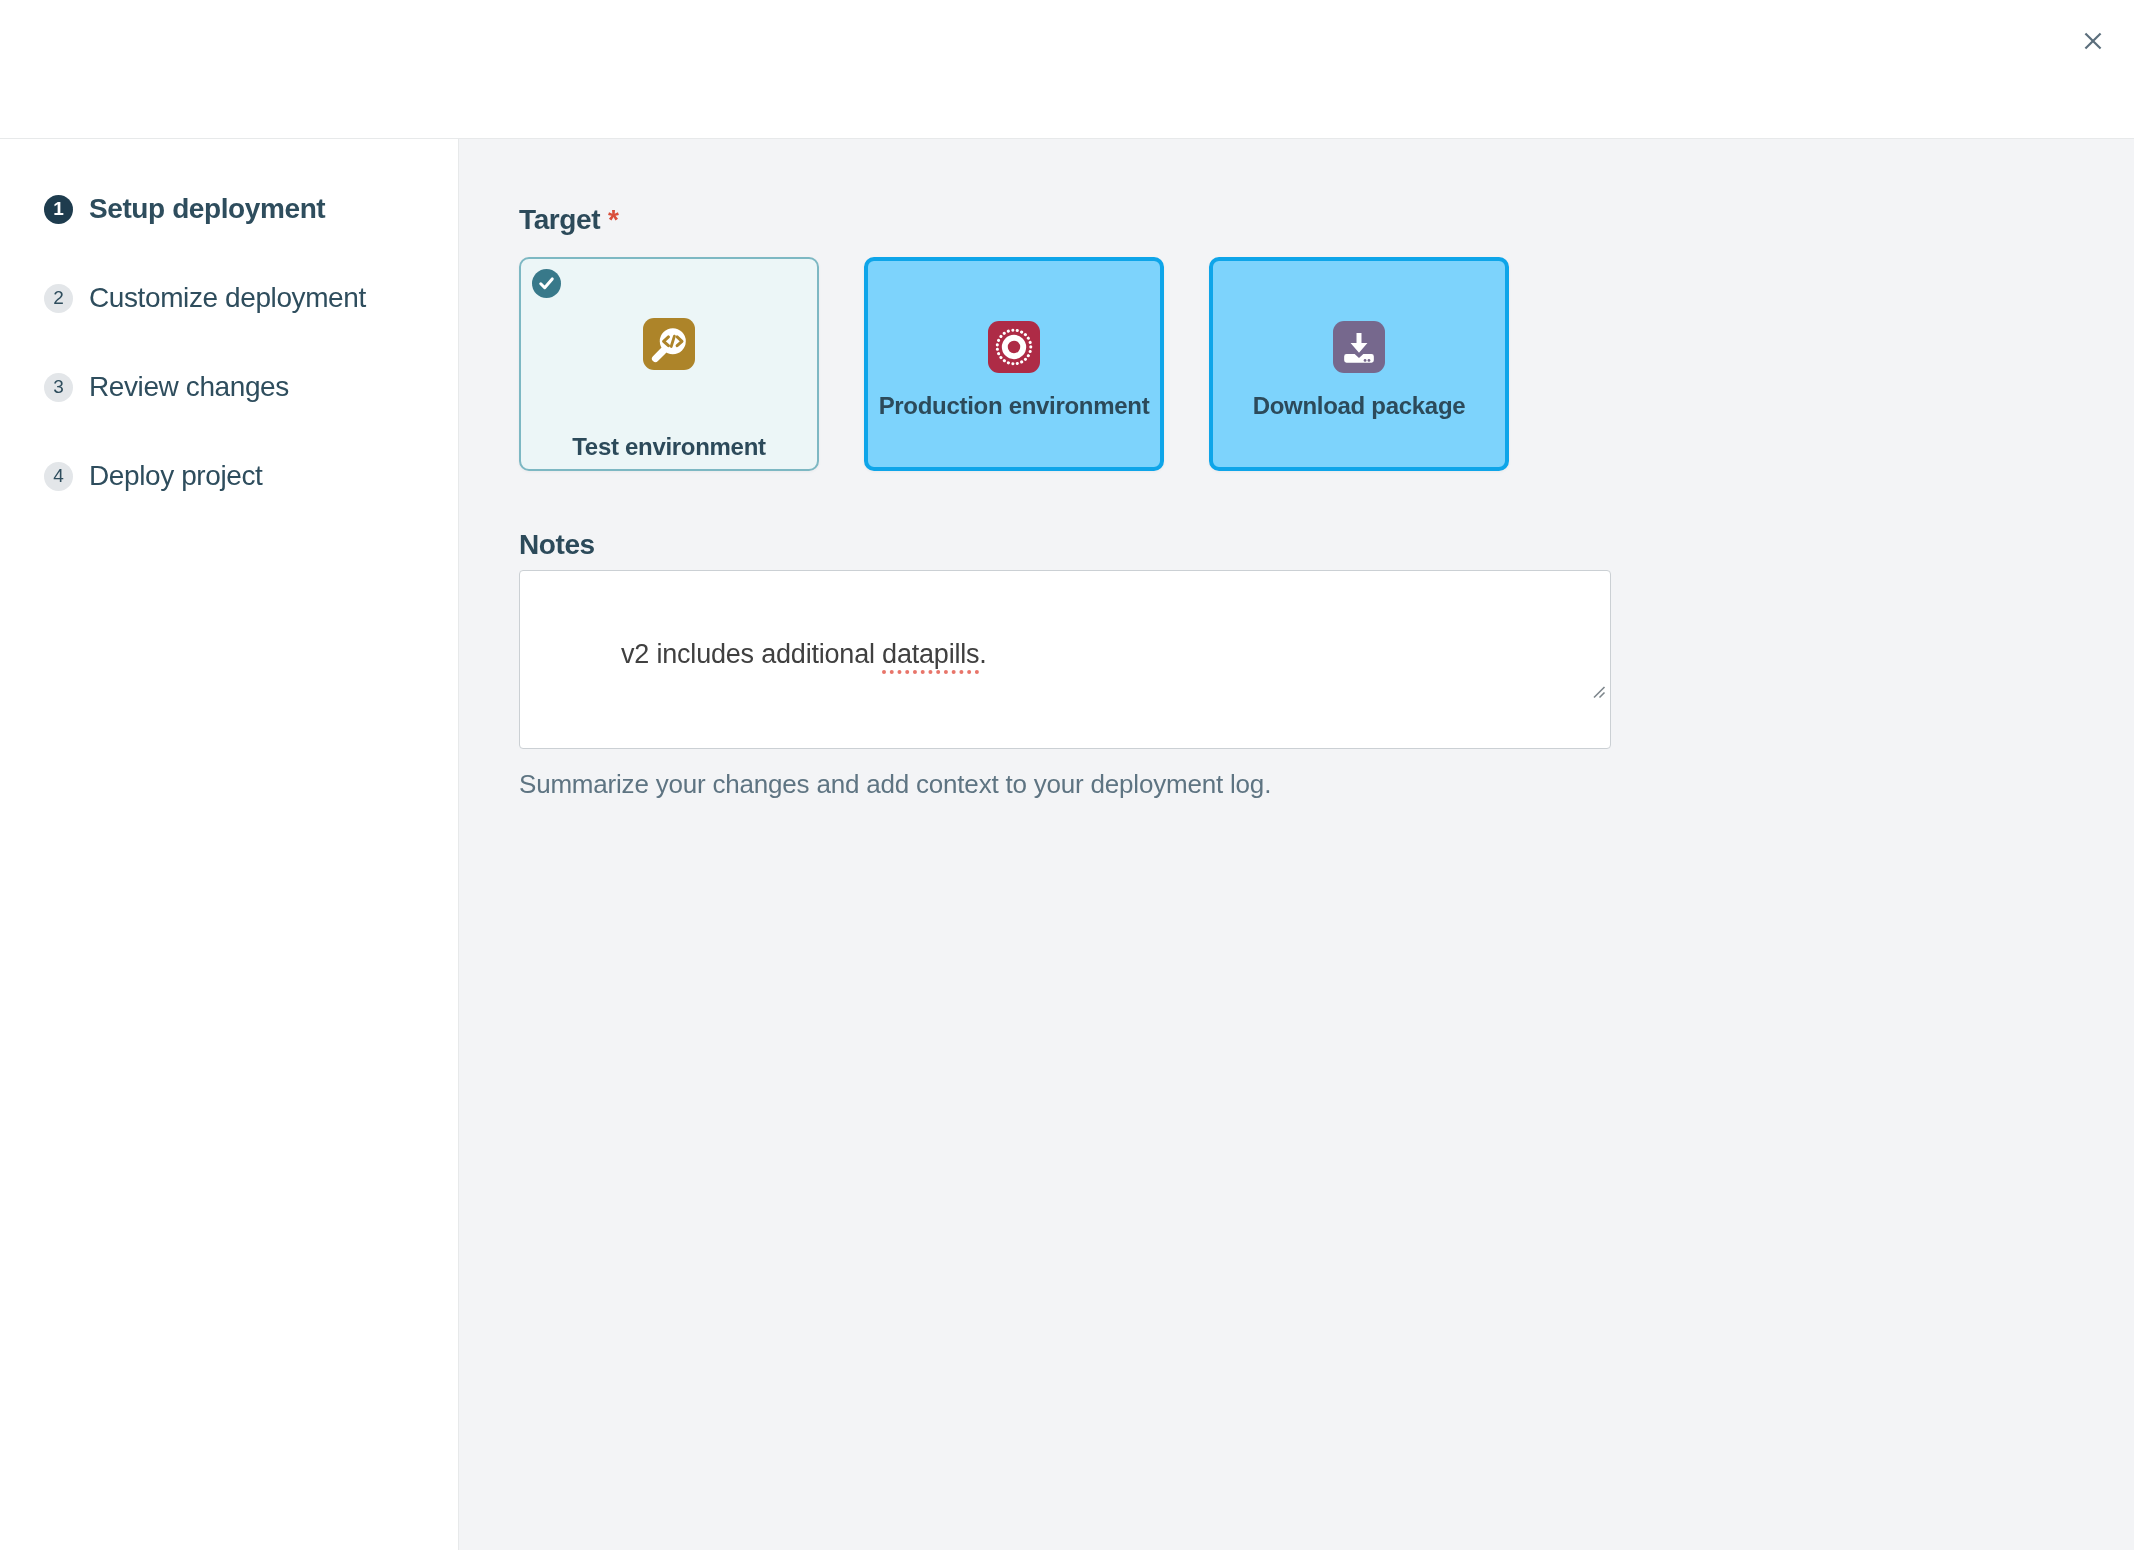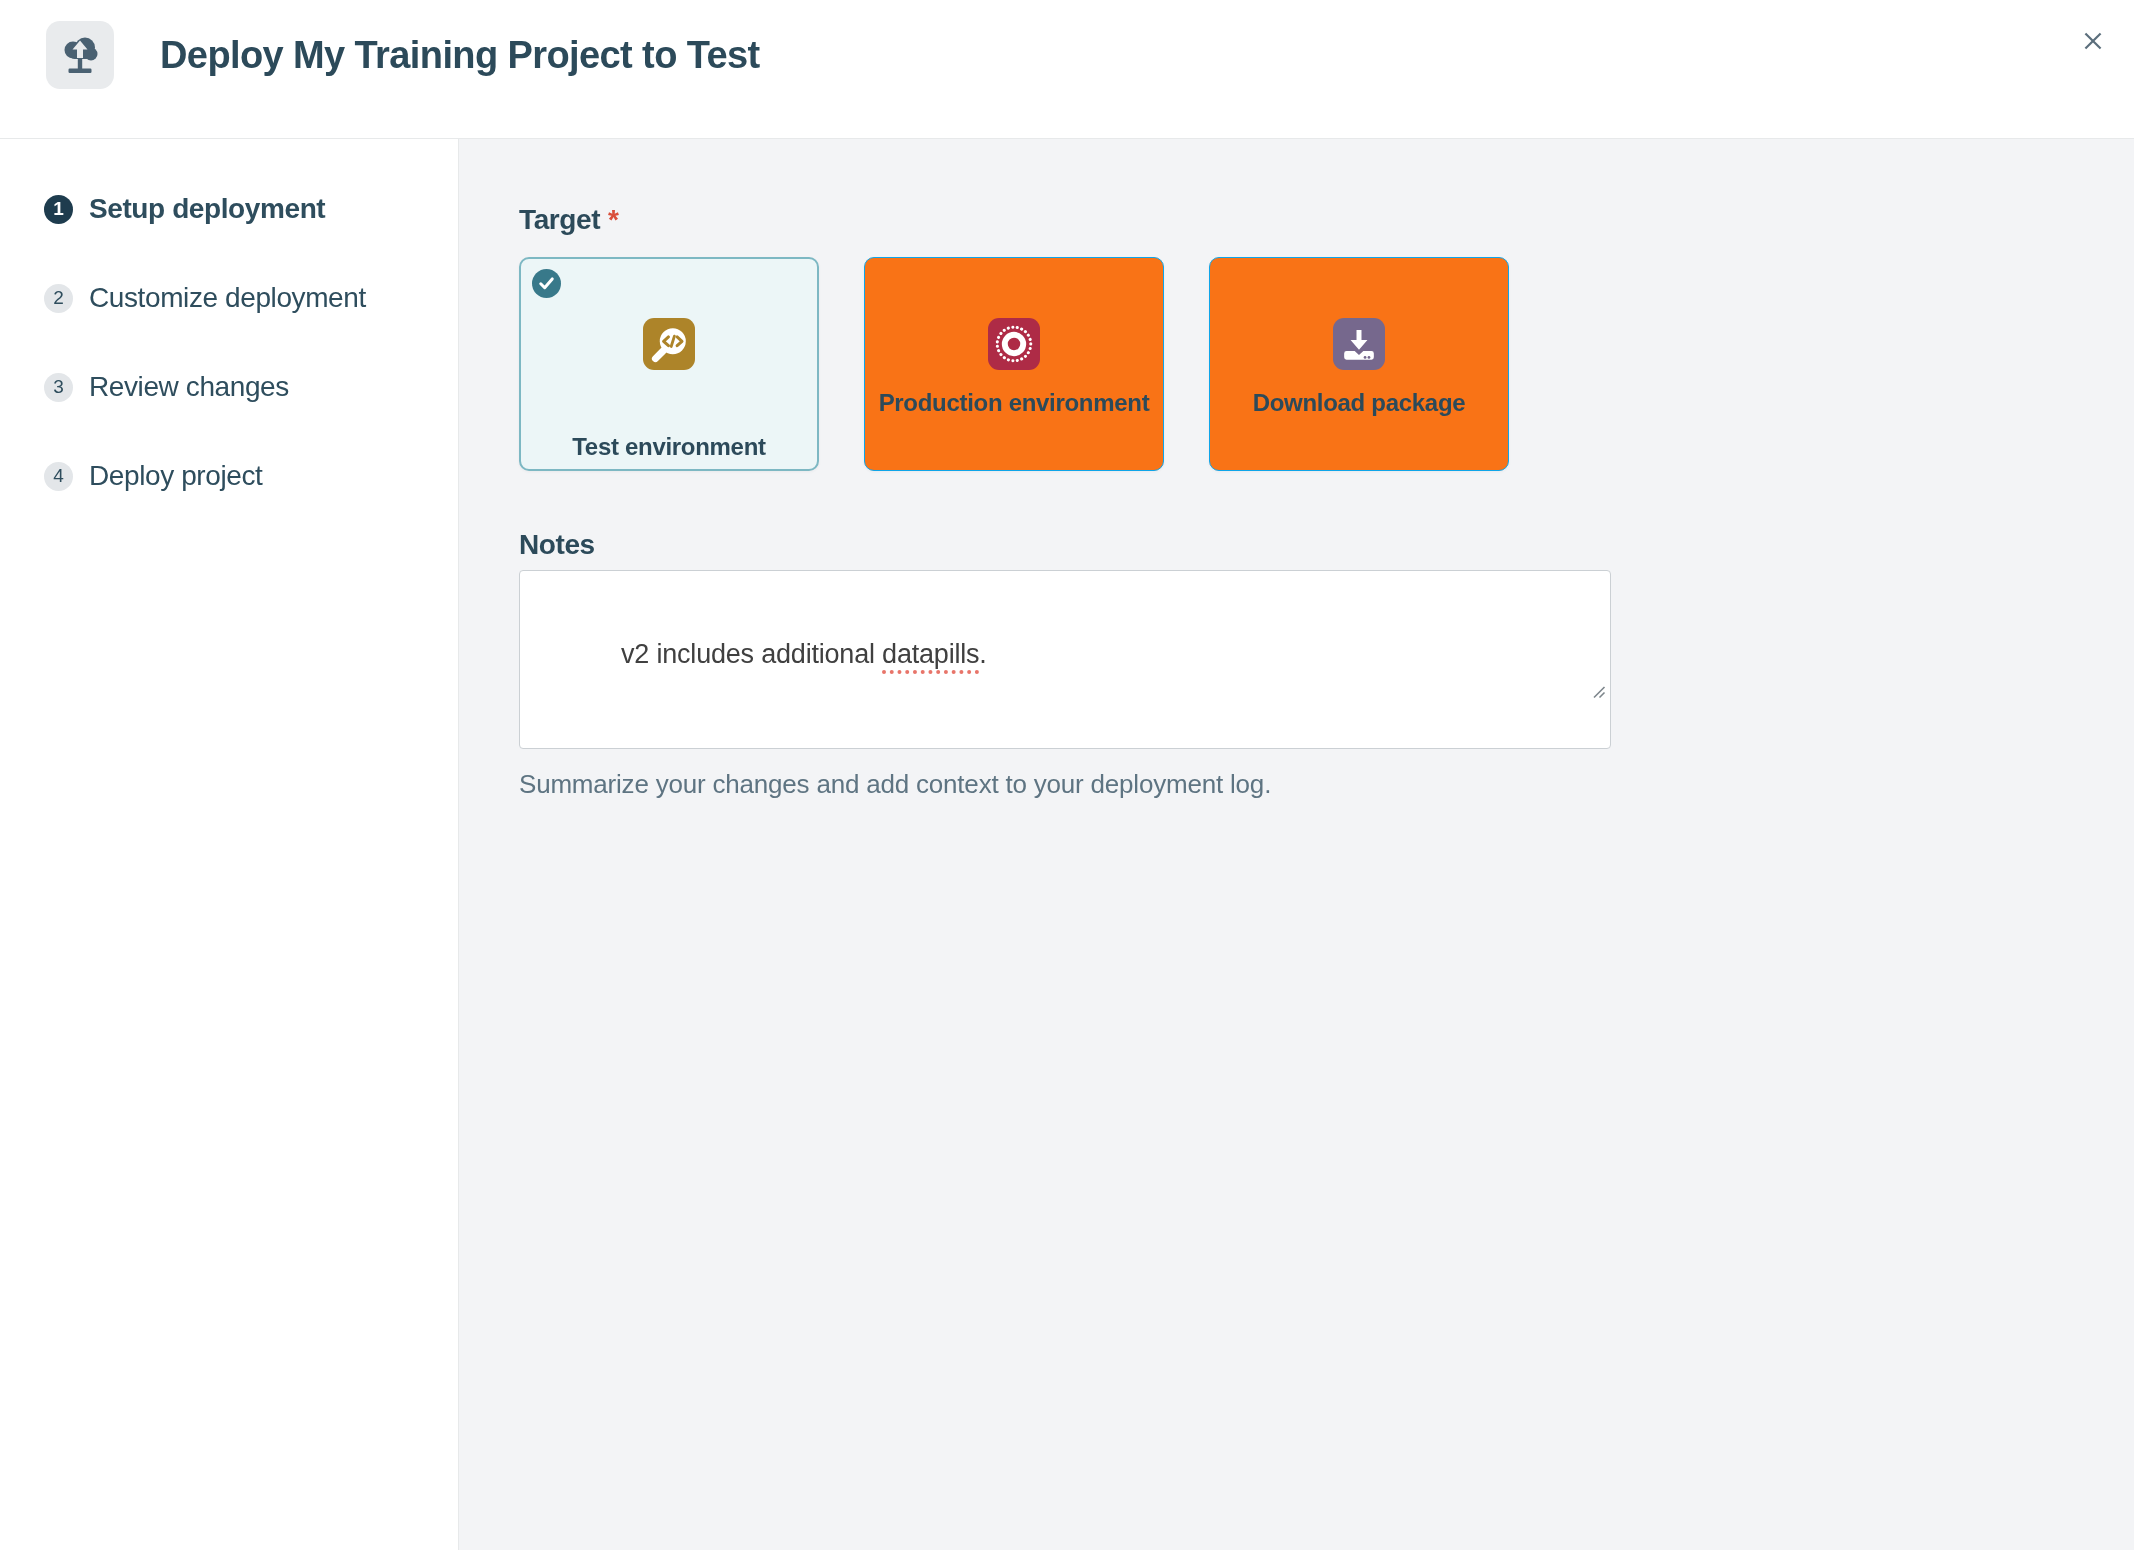--- a/index.html
+++ b/index.html
@@ -51,21 +51,21 @@
 
   .main { flex:1; background:#f3f4f6; padding:64px 8px 0 60px; overflow:hidden; }
 
   .field-label { font-size:28px; font-weight:700; color:#2c4a5a; line-height:34px; letter-spacing:-0.4px; }
   .required-marker { color:#d9503c; font-weight:700; margin-left:8px; }
 
   
   .cards { display:flex; gap:45px; margin-top:20px; }
   .card {
     position:relative; width:300px; height:214px;
-    background:#f97316; border:1px solid #0ea5e9; border-radius:10px;
+    background:#7dd3fc; border:4px solid #0ea5e9; border-radius:10px;
     box-shadow:0 1px 3px rgba(31,45,61,0.05);
     display:flex; flex-direction:column; align-items:center;
     padding-top:60px; cursor:pointer;
   }
   .card.selected {
     background:#ecf6f7; border:2px solid #7db8c3; padding-top:59px;gap:44px;
   }
   .card-icon-tile {
     width:52px; height:52px; border-radius:11px;
     display:flex; align-items:center; justify-content:center; flex:none;
@@ -110,38 +110,20 @@
     font-family:"Liberation Sans", sans-serif;
     font-size:27px; font-weight:700; border:none; border-radius:6px; cursor:pointer;
   }
 </style>
 </head>
 <body>
 
 <div class="modal">
 
   <div class="header">
-    <div class="header-row">
-      <div class="app-icon-tile">
-        <svg width="48" height="48" viewBox="0 0 48 48">
-          <g fill="#4a6172">
-            <circle cx="17" cy="19" r="8.5"></circle>
-            <circle cx="29" cy="16.5" r="10"></circle>
-            <circle cx="35" cy="23" r="6.5"></circle>
-            <rect x="13.5" y="17" width="27" height="11" rx="5"></rect>
-          </g>
-          <path d="M24 9.5 L31.5 18.5 L27 18.5 L27 27 L21 27 L21 18.5 L16.5 18.5 Z" fill="#e9ebed"></path>
-          <g fill="#4a6172">
-            <rect x="21.8" y="27" width="4.4" height="12"></rect>
-            <rect x="12.5" y="37.5" width="23" height="4.5" rx="1.2"></rect>
-          </g>
-        </svg>
-      </div>
-      <div class="header-title">Deploy My Training Project to Test</div>
-    </div>
     <button class="close-btn">
       <svg width="26" height="26" viewBox="0 0 24 24">
         <line x1="5" y1="5" x2="19" y2="19" stroke="#5b6e7c" stroke-width="2"></line>
         <line x1="19" y1="5" x2="5" y2="19" stroke="#5b6e7c" stroke-width="2"></line>
       </svg>
     </button>
   </div>
 
   <div class="body">
 

